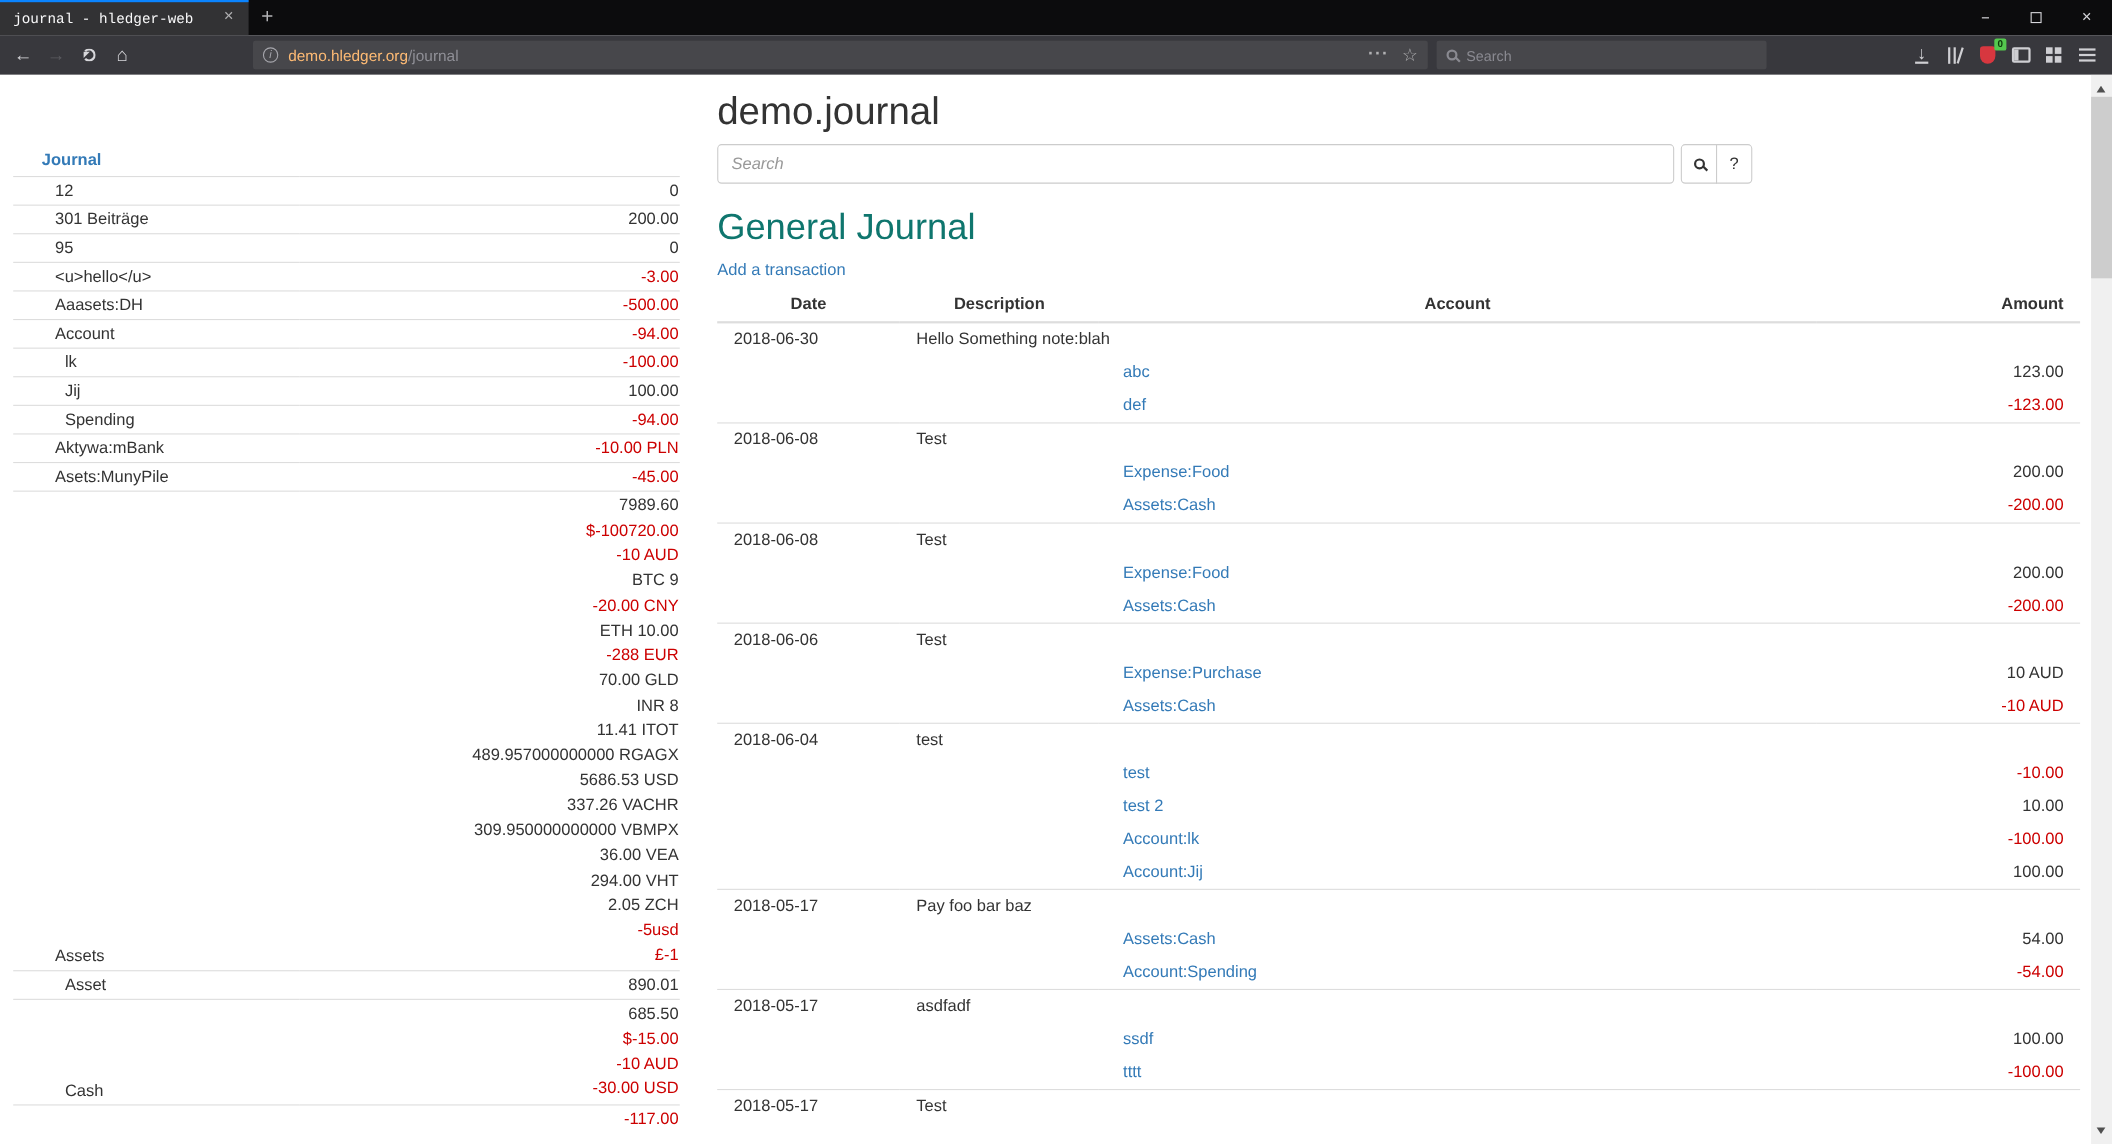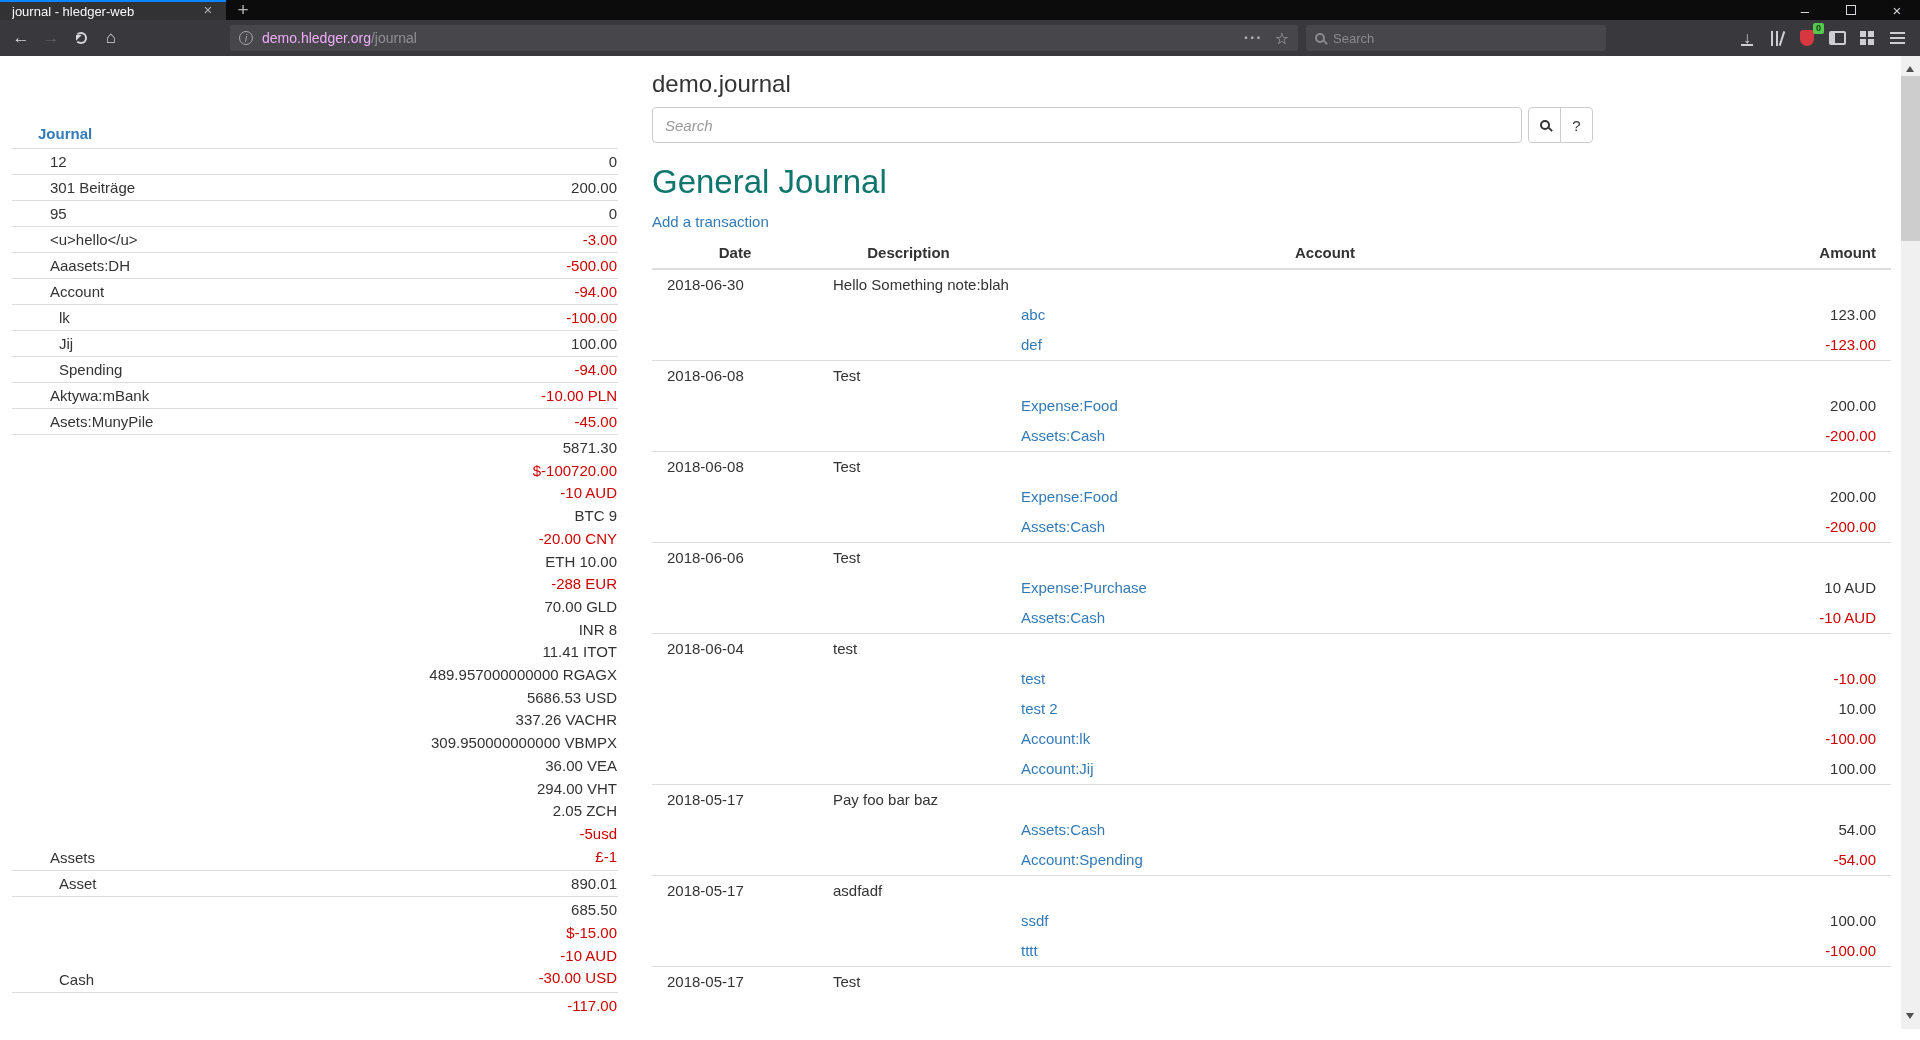--- a/index.html
+++ b/index.html
@@ -1,20 +1,20 @@
 <!DOCTYPE html>
 <html><head>
 <meta charset="utf-8">
 <style>
   * { box-sizing: border-box; margin: 0; padding: 0; }
   html, body { width: 1920px; height: 1040px; overflow: hidden; background: #fff;
     font-family: "Liberation Sans", "DejaVu Sans", sans-serif; }
 
   
-  .tabbar { height: 20px; background: #0c0c0d; display: flex; align-items: stretch; }
+  .tabbar { height: 32px; background: #0c0c0d; display: flex; align-items: stretch; font-family: Liberation Mono, monospace; }
   .tab { width: 226px; background: #323234; border-top: 2px solid #0a84ff; display: flex;
     align-items: center; padding: 0 8px 0 12px; }
   .tab-title { flex: 1; white-space: nowrap; overflow: hidden; color: #f9f9fa; font-size: 13px; }
   .tab-close { width: 20px; height: 20px; line-height: 18px; text-align: center; color: #b1b1b3;
     font-size: 15px; border-radius: 2px; }
   .newtab { width: 34px; display: flex; align-items: center; justify-content: center;
     color: #b1b1b3; font-size: 19px; }
   .win-controls { margin-left: auto; display: flex; }
   .win-btn { width: 46px; display: flex; align-items: center; justify-content: center;
     color: #d7d7db; font-size: 15px; }
@@ -27,21 +27,21 @@
   .reload-glyph { width: 12px; height: 12px; border: 2px solid #d7d7db; border-radius: 50%;
     border-left-color: transparent; position: relative; }
   .reload-glyph::after { content: ""; position: absolute; left: -5px; top: -3px;
     border: 4px solid transparent; border-right-color: #d7d7db; transform: rotate(45deg); }
 
   .urlbar { margin-left: 104px; width: 1068px; height: 26px; background: #47474b; border-radius: 2px;
     display: flex; align-items: center; padding: 0 9px; flex: none; }
   .info-glyph { width: 14px; height: 14px; border: 1px solid #a7a7ad; border-radius: 50%;
     color: #a7a7ad; font-size: 10px; display: flex; align-items: center; justify-content: center;
     margin-right: 9px; flex: none; font-style: italic; }
-  .url-domain { color: #f0abfc; font-size: 14px; text-align: center; }
+  .url-domain { color: #fdba74; font-size: 14px; text-align: center; }
   .url-path { color: #8f8f96; font-size: 14px; }
   .urlbar-right { margin-left: auto; display: flex; align-items: center; gap: 12px; }
   .page-actions { color: #b1b1b3; font-size: 16px; letter-spacing: 1px; font-weight: bold; }
   .star { color: #b1b1b3; font-size: 16px; }
 
   .searchbar { margin-left: 8px; width: 300px; height: 26px; background: #47474b; border-radius: 2px;
     display: flex; align-items: center; padding: 0 9px; gap: 8px; flex: none; }
   .mag { width: 10px; height: 10px; border: 2px solid #8a8a91; border-radius: 50%;
     position: relative; flex: none; }
   .mag::after { content: ""; position: absolute; width: 6px; height: 2px; background: #8a8a91;
@@ -83,21 +83,21 @@
   .sb-table { width: 100%; border-collapse: collapse; }
   .sb-table td { border-top: 1px solid #ddd; padding: 2px 0; line-height: 21px; vertical-align: bottom; }
   .sb-name a { color: #333; text-decoration: none; }
   td.sb-name { padding-left: 38px; }
   td.sb-name.ind1 { padding-left: 47px; }
   td.sb-amt { text-align: right; padding-right: 1px; }
   td.sb-amt.multi div { line-height: 22.7px; }
   .neg { color: #c00; }
 
   .main { width: 1239px; margin-left: 34px; color: #333; }
-  .page-title { font-size: 24px; font-weight: 400; margin: 14px 0 9px; color: #333; }
+  .page-title { font-size: 35px; font-weight: 400; margin: 14px 0 9px; color: #333; }
   .search-row { display: flex; height: 36px; margin-bottom: 20px; }
   .search-input { width: 870px; height: 36px; border: 1px solid #ccc; border-radius: 4px;
     padding: 0 12px; font-size: 15px; color: #555; font-family: inherit; outline: none; background: #fff; }
   .search-input::placeholder { color: #999; font-style: italic; }
   .sbtn { width: 33px; height: 36px; background: #fff; border: 1px solid #ccc; display: flex;
     align-items: center; justify-content: center; font-size: 15px; color: #333; cursor: pointer; }
   .sbtn.mag-btn { margin-left: 6px; border-radius: 4px 0 0 4px; }
   .sbtn.help-btn { margin-left: -1px; border-radius: 0 4px 4px 0; font-family: inherit; }
   .mag-dark { width: 10px; height: 10px; border: 2px solid #333; border-radius: 50%; position: relative; }
   .mag-dark::after { content: ""; position: absolute; width: 6px; height: 2px; background: #333;
@@ -265,21 +265,21 @@
           </tr>
           <tr>
             <td class="sb-name"><a href="#">Asets:MunyPile</a></td>
             <td class="sb-amt">
               <div class="neg">-45.00</div>
             </td>
           </tr>
           <tr>
             <td class="sb-name"><a href="#">Assets</a></td>
             <td class="sb-amt multi">
-              <div>5871.30</div>
+              <div>7989.60</div>
               <div class="neg">$-100720.00</div>
               <div class="neg">-10 AUD</div>
               <div>BTC 9</div>
               <div class="neg">-20.00 CNY</div>
               <div>ETH 10.00</div>
               <div class="neg">-288 EUR</div>
               <div>70.00 GLD</div>
               <div>INR 8</div>
               <div>11.41 ITOT</div>
               <div>489.957000000000 RGAGX</div>

